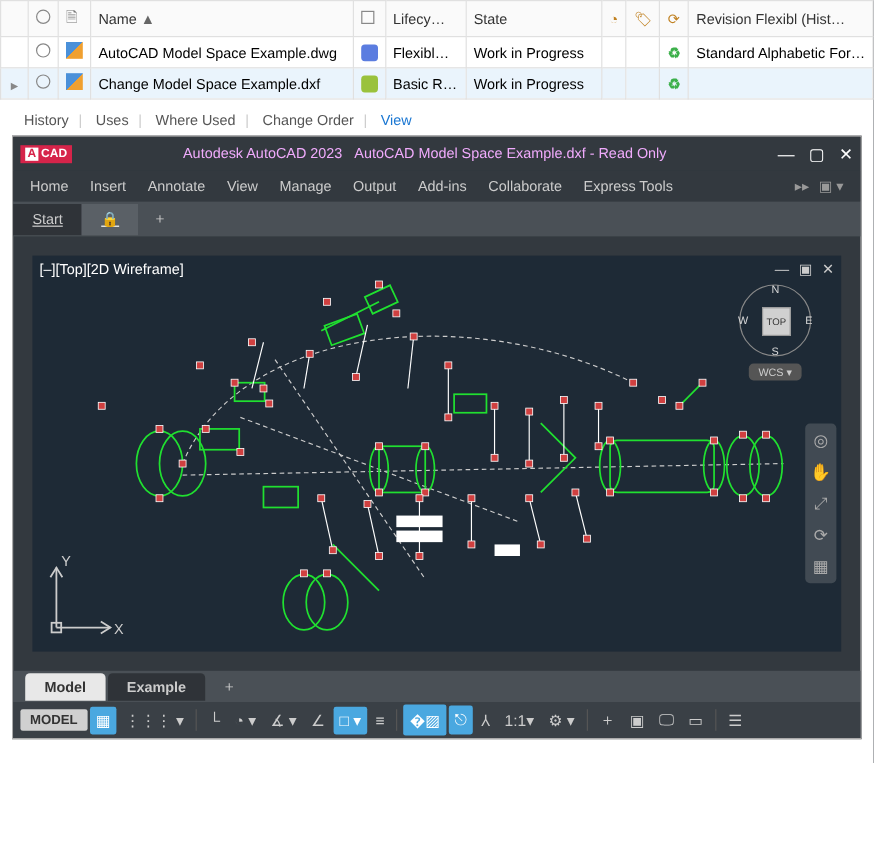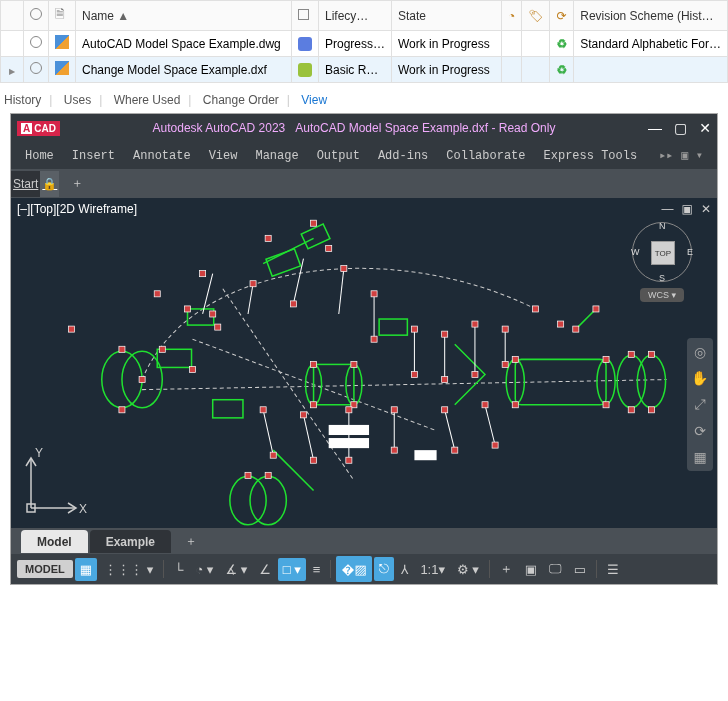--- a/index.html
+++ b/index.html
@@ -26,46 +26,46 @@
   .doc-icon { color: #777; }
   .file-icon { display: inline-block; width: 14px; height: 14px; background: linear-gradient(135deg, #4a90d9 50%, #f0a030 50%); }
   .pill { display: inline-block; width: 14px; height: 14px; border-radius: 3px; vertical-align: middle; }
   .pill-blue { background: #5b7de0; }
   .pill-green { background: #9ac23c; }
   .recycle { color: #3cb04a; font-weight: bold; }
   .tiny-icon { color: #c08020; }
   .row-arrow { color: #888; font-size: 8px; display: inline-block; width: 10px; text-align: center; }
 
   
-  .info-tabs { padding: 10px 0 6px; color: #555; }
+  .info-tabs { padding: 10px 16px 6px; color: #555; }
   .info-tabs span { padding: 0 4px; }
   .info-tabs .sep { color: #ccc; }
   .info-tabs .active { color: #1976d2; }
 
   
   .cad-wrap { padding: 0 10px 10px; }
   .cad-window { border: 1px solid #aaa; background: #33393f; color: #ccc; position: relative; }
   .titlebar { background: #33393f; display: flex; align-items: center; height: 28px; padding: 0 6px; }
   .app-badge { background: #d6244a; color: #fff; font-weight: bold; font-size: 10px; padding: 2px 4px; display: flex; align-items: center; gap: 2px; }
   .app-badge .a { background: #fff; color: #d6244a; padding: 0 2px; }
   .title-text { flex: 1; text-align: center; color: #f0abfc; font-size: 12px; }
   .win-controls { display: flex; gap: 12px; color: #fff; font-size: 14px; }
   .win-controls span { cursor: pointer; }
-  .menubar { display: flex; gap: 18px; padding: 6px 14px; background: #33393f; color: #ccc; font-size: 12px; align-items: center; font-family: Liberation Mono, monospace; }
+  .menubar { display: flex; gap: 18px; padding: 6px 14px; background: #33393f; color: #ccc; font-size: 12px; align-items: center; }
   .menubar span { cursor: pointer; }
   .menu-more { margin-left: auto; display: flex; gap: 8px; color: #999; }
   
   .doc-tabs { display: flex; background: #4a5056; align-items: center; }
-  .doc-tab { padding: 6px 2px; color: #ccc; display: flex; align-items: center; gap: 6px; text-decoration: underline; }
+  .doc-tab { padding: 6px 16px; color: #ccc; display: flex; align-items: center; gap: 6px; text-decoration: underline; }
   .doc-tab.inactive { background: #2f3338; }
   .doc-tab.active { background: #5a6066; color: #fff; }
   .doc-plus { padding: 6px 12px; color: #ccc; cursor: pointer; }
 
   
-  .canvas-wrap { position: relative; background: #1e2a36; height: 330px; margin: 0; overflow: hidden; }
+  .canvas-wrap { position: relative; background: #1e2a36; height: 330px; margin: 16px; overflow: hidden; }
   .view-label { position: absolute; top: 4px; left: 6px; color: #fff; font-size: 12px; }
   .view-ctrl { position: absolute; top: 4px; right: 6px; color: #ccc; font-size: 12px; display: flex; gap: 8px; }
   .view-ctrl span { cursor: pointer; }
   
   .nav-cube { position: absolute; top: 24px; right: 20px; width: 70px; text-align: center; color: #d8d8d8; font-size: 9px; }
   .nav-cube .ring { width: 60px; height: 60px; border: 1px solid #888; border-radius: 50%; margin: 0 auto; position: relative; }
   .nav-cube .cube { position: absolute; top: 18px; left: 18px; width: 24px; height: 24px; background: #d0d0d0; color: #333; font-size: 8px; display: flex; align-items: center; justify-content: center; border: 1px solid #999; }
   .nav-cube .n { position: absolute; top: -2px; left: 26px; }
   .nav-cube .s { position: absolute; bottom: -2px; left: 26px; }
   .nav-cube .e { position: absolute; right: -2px; top: 24px; }
@@ -105,29 +105,29 @@
     <th class="col-mark"></th>
     <th class="col-check"><span class="circ-empty"></span></th>
     <th class="col-icon"><span class="doc-icon">🗎</span></th>
     <th class="col-name"><span>Name</span> <span class="sort-arrow">▲</span></th>
     <th class="col-lchk"><span style="display:inline-block;width:11px;height:11px;border:1px solid #888"></span></th>
     <th class="col-lcycle">Lifecy…</th>
     <th class="col-state">State</th>
     <th class="col-sm"><span class="tiny-icon">◔</span></th>
     <th class="col-sm"><span class="tiny-icon">🏷</span></th>
     <th class="col-sm"><span class="tiny-icon">⟳</span></th>
-    <th class="col-rev">Revision Scheme (Hist…</th>
+    <th class="col-rev">Revision Flexibl (Hist…</th>
   </tr>
   <tr>
     <td class="col-mark"><span class="row-arrow"></span></td>
     <td class="col-check"><span class="circ-empty"></span></td>
     <td class="col-icon"><span class="file-icon"></span></td>
     <td class="col-name">AutoCAD Model Space Example.dwg</td>
     <td class="col-lchk"><span class="pill pill-blue"></span></td>
-    <td class="col-lcycle">Progress…</td>
+    <td class="col-lcycle">Flexibl…</td>
     <td class="col-state">Work in Progress</td>
     <td class="col-sm"></td>
         <td class="col-sm"></td>
     <td class="col-sm"><span class="recycle">♻</span></td>
     <td class="col-rev">Standard Alphabetic For…</td>
   </tr>
   <tr class="row-sel">
     <td class="col-mark"><span class="row-arrow">▶</span></td>
     <td class="col-check"><span class="circ-empty"></span></td>
     <td class="col-icon"><span class="file-icon"></span></td>

